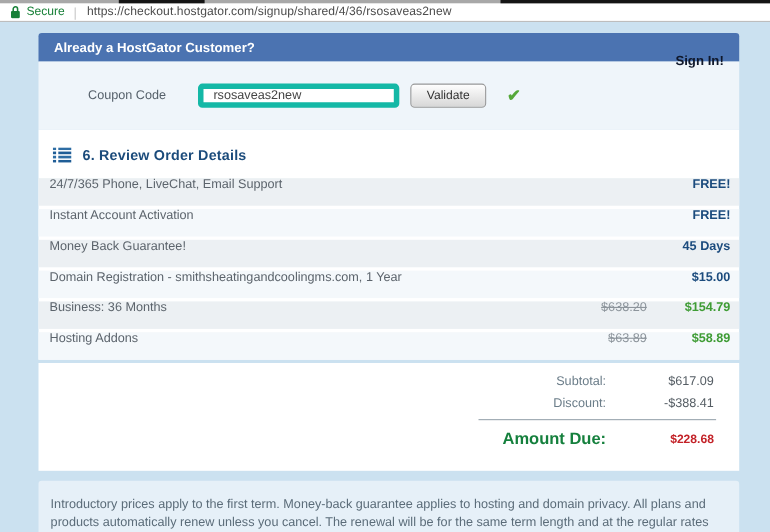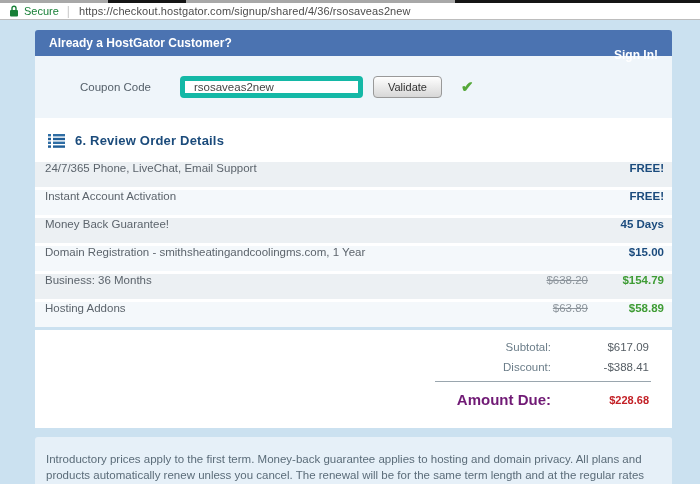--- a/index.html
+++ b/index.html
@@ -26,21 +26,21 @@
 
   
   .page { height:464px; background:#cbe1f0; padding:10px 28px 0 35px; }
   .card { width:637px; }
 
   .customer-bar {
     height:26px; background:#4b73b1; border-radius:3px 3px 0 0;
     display:flex; align-items:center; justify-content:space-between;
     padding:0 14px; color:#ffffff; font-size:12px; font-weight:bold;
   }
-  .sign-in { color:#ffffff; text-decoration:none; cursor:pointer;margin-top:24px; }
+  .sign-in { color:#0f172a; text-decoration:none; cursor:pointer;margin-top:24px; }
 
   .coupon-section { background:#eff5fa; height:62px; display:flex; align-items:center; }
   .coupon-label { margin-left:45px; color:#55606a; font-size:11.5px; }
   .coupon-input {
     margin-left:29px; width:183px; height:22px;
     border:5px solid #14b8a6; border-radius:4px; padding:0 9px;
     font-size:11.5px; color:#444; font-family:"Liberation Sans", sans-serif;
     background:#ffffff;
   }
   .validate-btn {
@@ -62,21 +62,21 @@
   .row-old { width:92px; text-align:right; color:#8d959c; text-decoration:line-through; }
   .row-value { width:84px; text-align:right; padding-right:8px; font-weight:bold; }
   .row-value.navy  { color:#1b4b7d; }
   .row-value.green { color:#3f9c35; }
 
   .totals { background:#ffffff; padding:11px 15px 12px 0; }
   .totals-row { display:flex; justify-content:flex-end; align-items:center; margin-bottom:8px; font-size:11.5px; }
   .t-label { color:#6b7d89; text-align:right; }
   .t-value { width:98px; margin-right:8px; text-align:right; color:#555d64; }
   .totals-divider { width:216px; margin:2px 6px 9px auto; border-top:1px solid #9aa6ae; }
-  .amount-row .t-label { color:#701a75; font-size:15px; font-weight:bold; }
+  .amount-row .t-label { color:#15803d; font-size:15px; font-weight:bold; }
   .amount-row .t-value { color:#c32127; font-size:11px; font-weight:bold; }
 
   .disclaimer {
     margin-top:9px; background:#e6f0f8; border-radius:3px;
     padding:15px 14px 12px 11px; color:#5b6c79;
     font-size:11.5px; line-height:15.5px;
   }
 </style>
 </head>
 <body>

